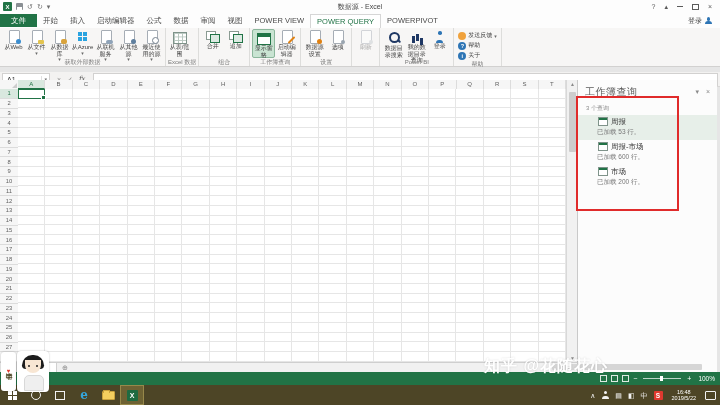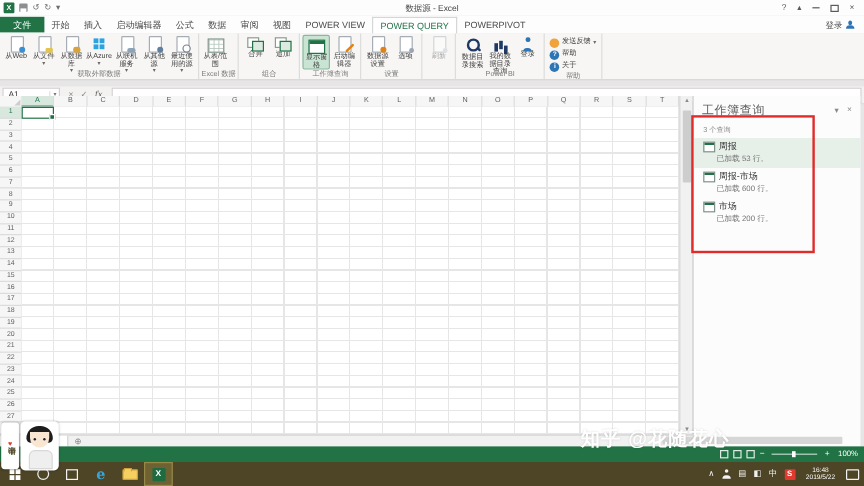--- a/index.html
+++ b/index.html
@@ -140,21 +140,21 @@
   
   #pane{left:577px;top:80px;width:140px;height:292px;background:#fcfcfc;border-left:1px solid #c9c9c9;
         box-sizing:border-box}
   .pane-head{display:flex;align-items:center;padding:5px 7px 2px}
   .pane-title{font-size:10px;color:#5d5d5d;letter-spacing:.5px}
   .pane-icons{margin-left:auto;display:flex;gap:7px}
   .pane-icons span{font-size:7px;color:#8a8a8a}
   .pane-count{font-size:6px;color:#8a8a8a;padding:3px 8px 2px}
   .query{padding:2px 0 3px;cursor:default}
   .query.hl{background:#e7efe9}
-  .qrow1{display:flex;align-items:flex-end;gap:3px;padding:0 8px}
+  .qrow1{display:flex;align-items:flex-start;gap:3px;padding:0 20px}
   .q-ic{width:8px;height:7px;border:1px solid #7f938a;background:
      linear-gradient(to bottom,#217346 0 2px,#fff 2px);flex:none}
   .qname{font-size:7.5px;color:#333}
   .qdetail{font-size:6.5px;color:#767676;padding:1px 8px 0 19px}
 
   
   #redbox{left:576px;top:96px;width:103px;height:115px;border:2px solid #e02b2b;box-sizing:border-box;
           z-index:40;pointer-events:none;background:transparent}
 
   

